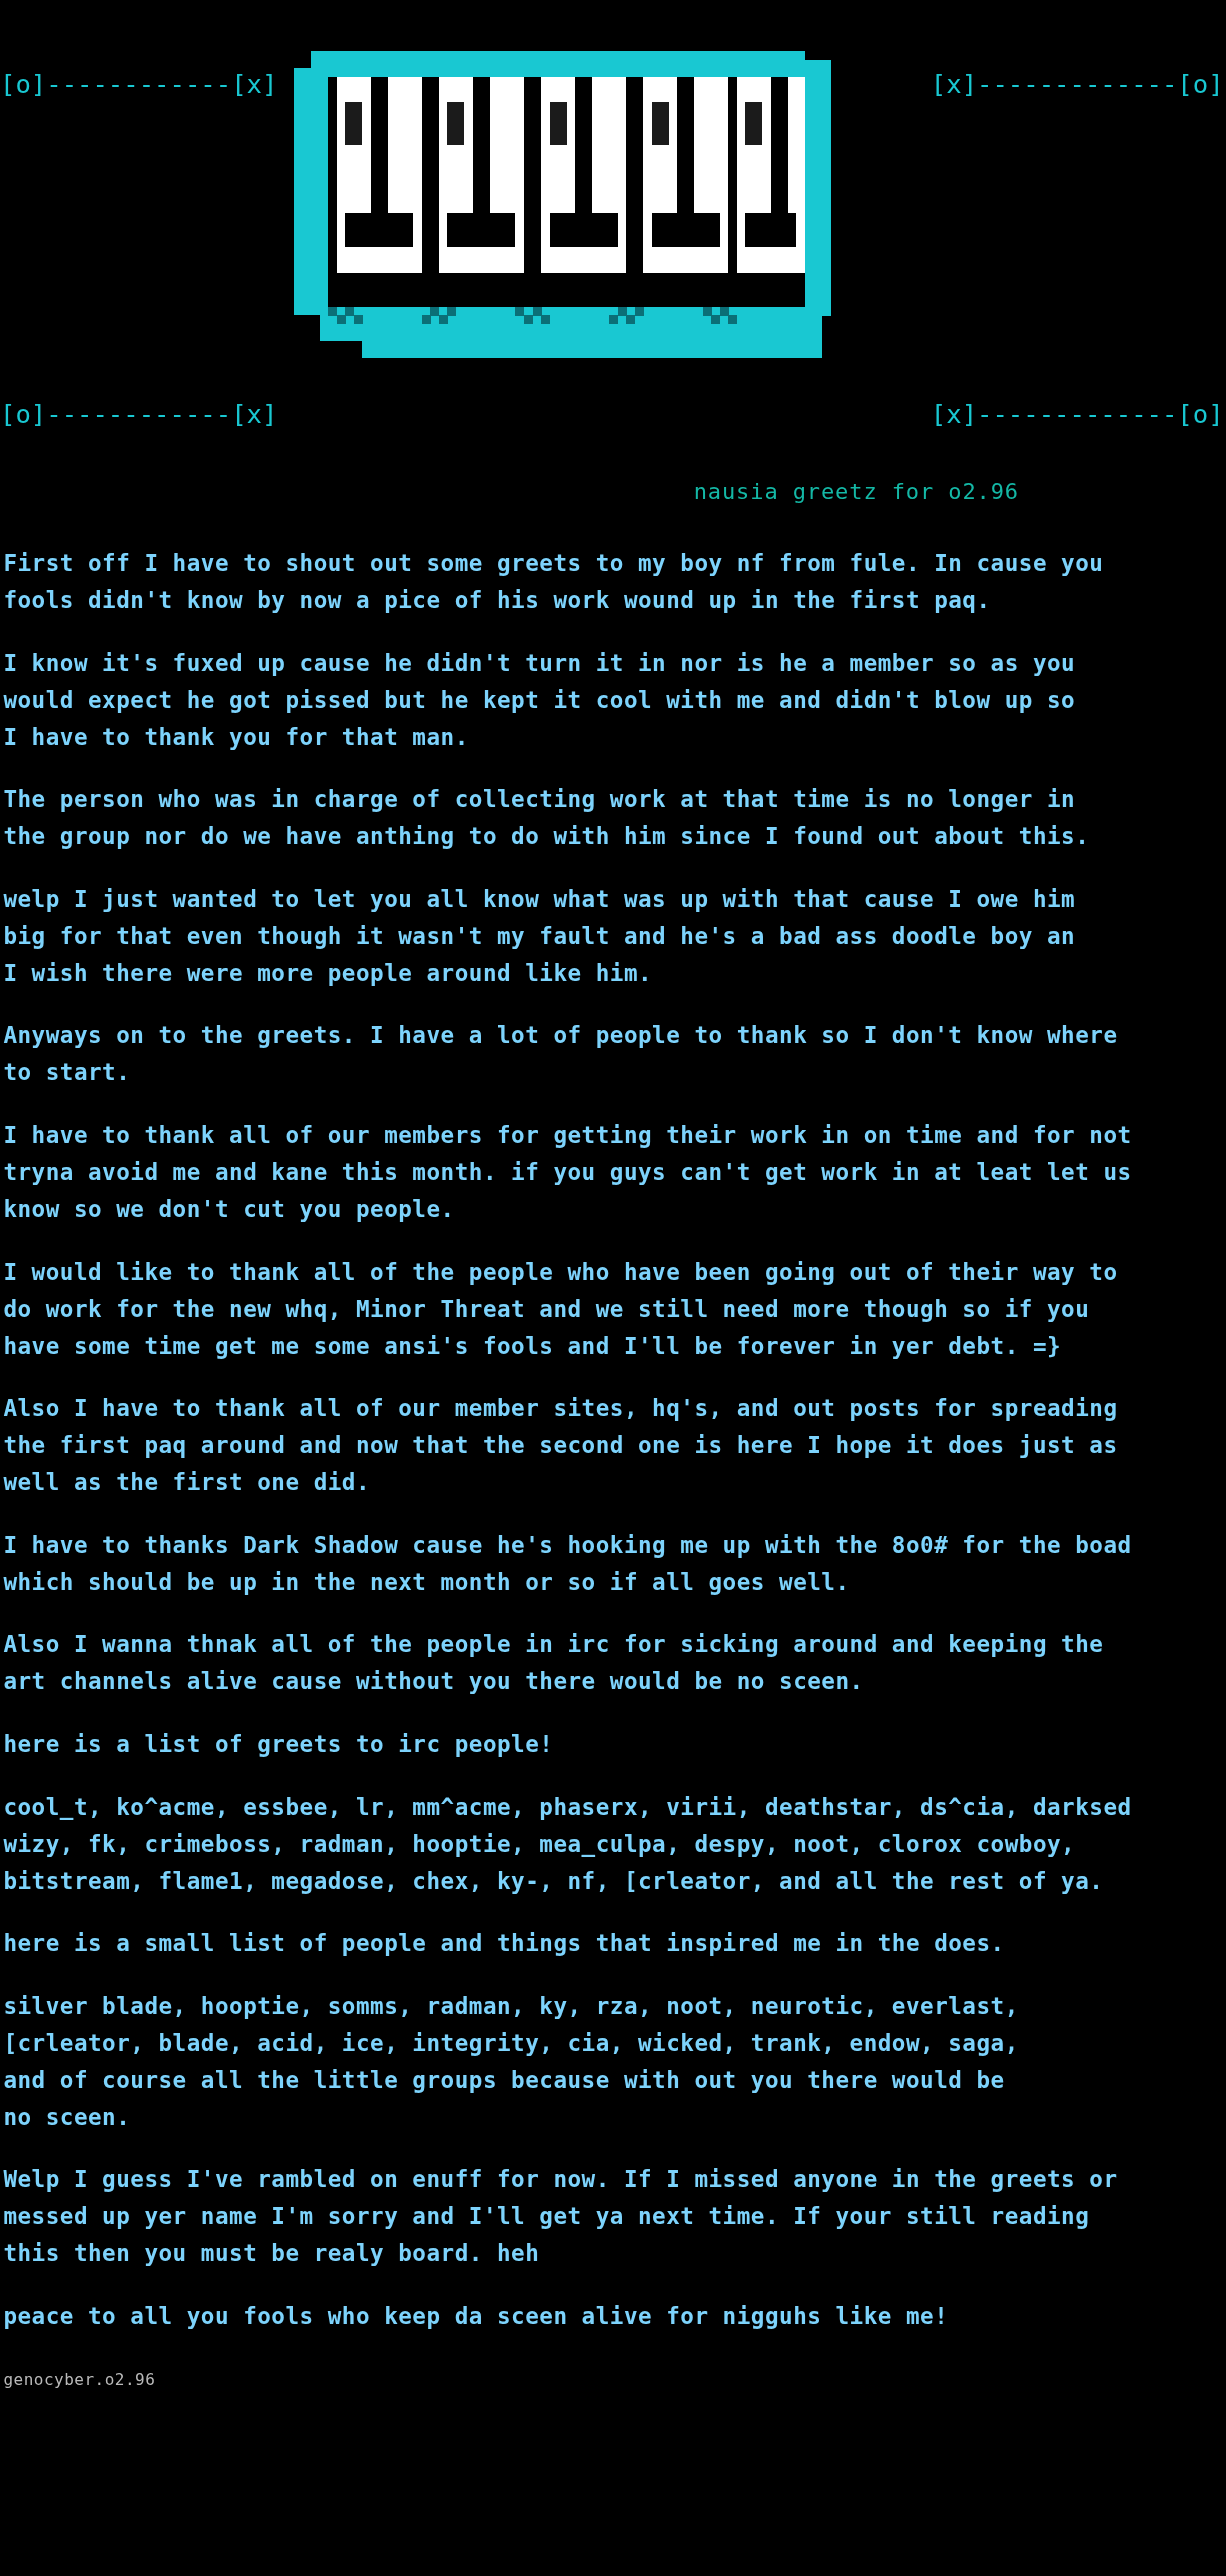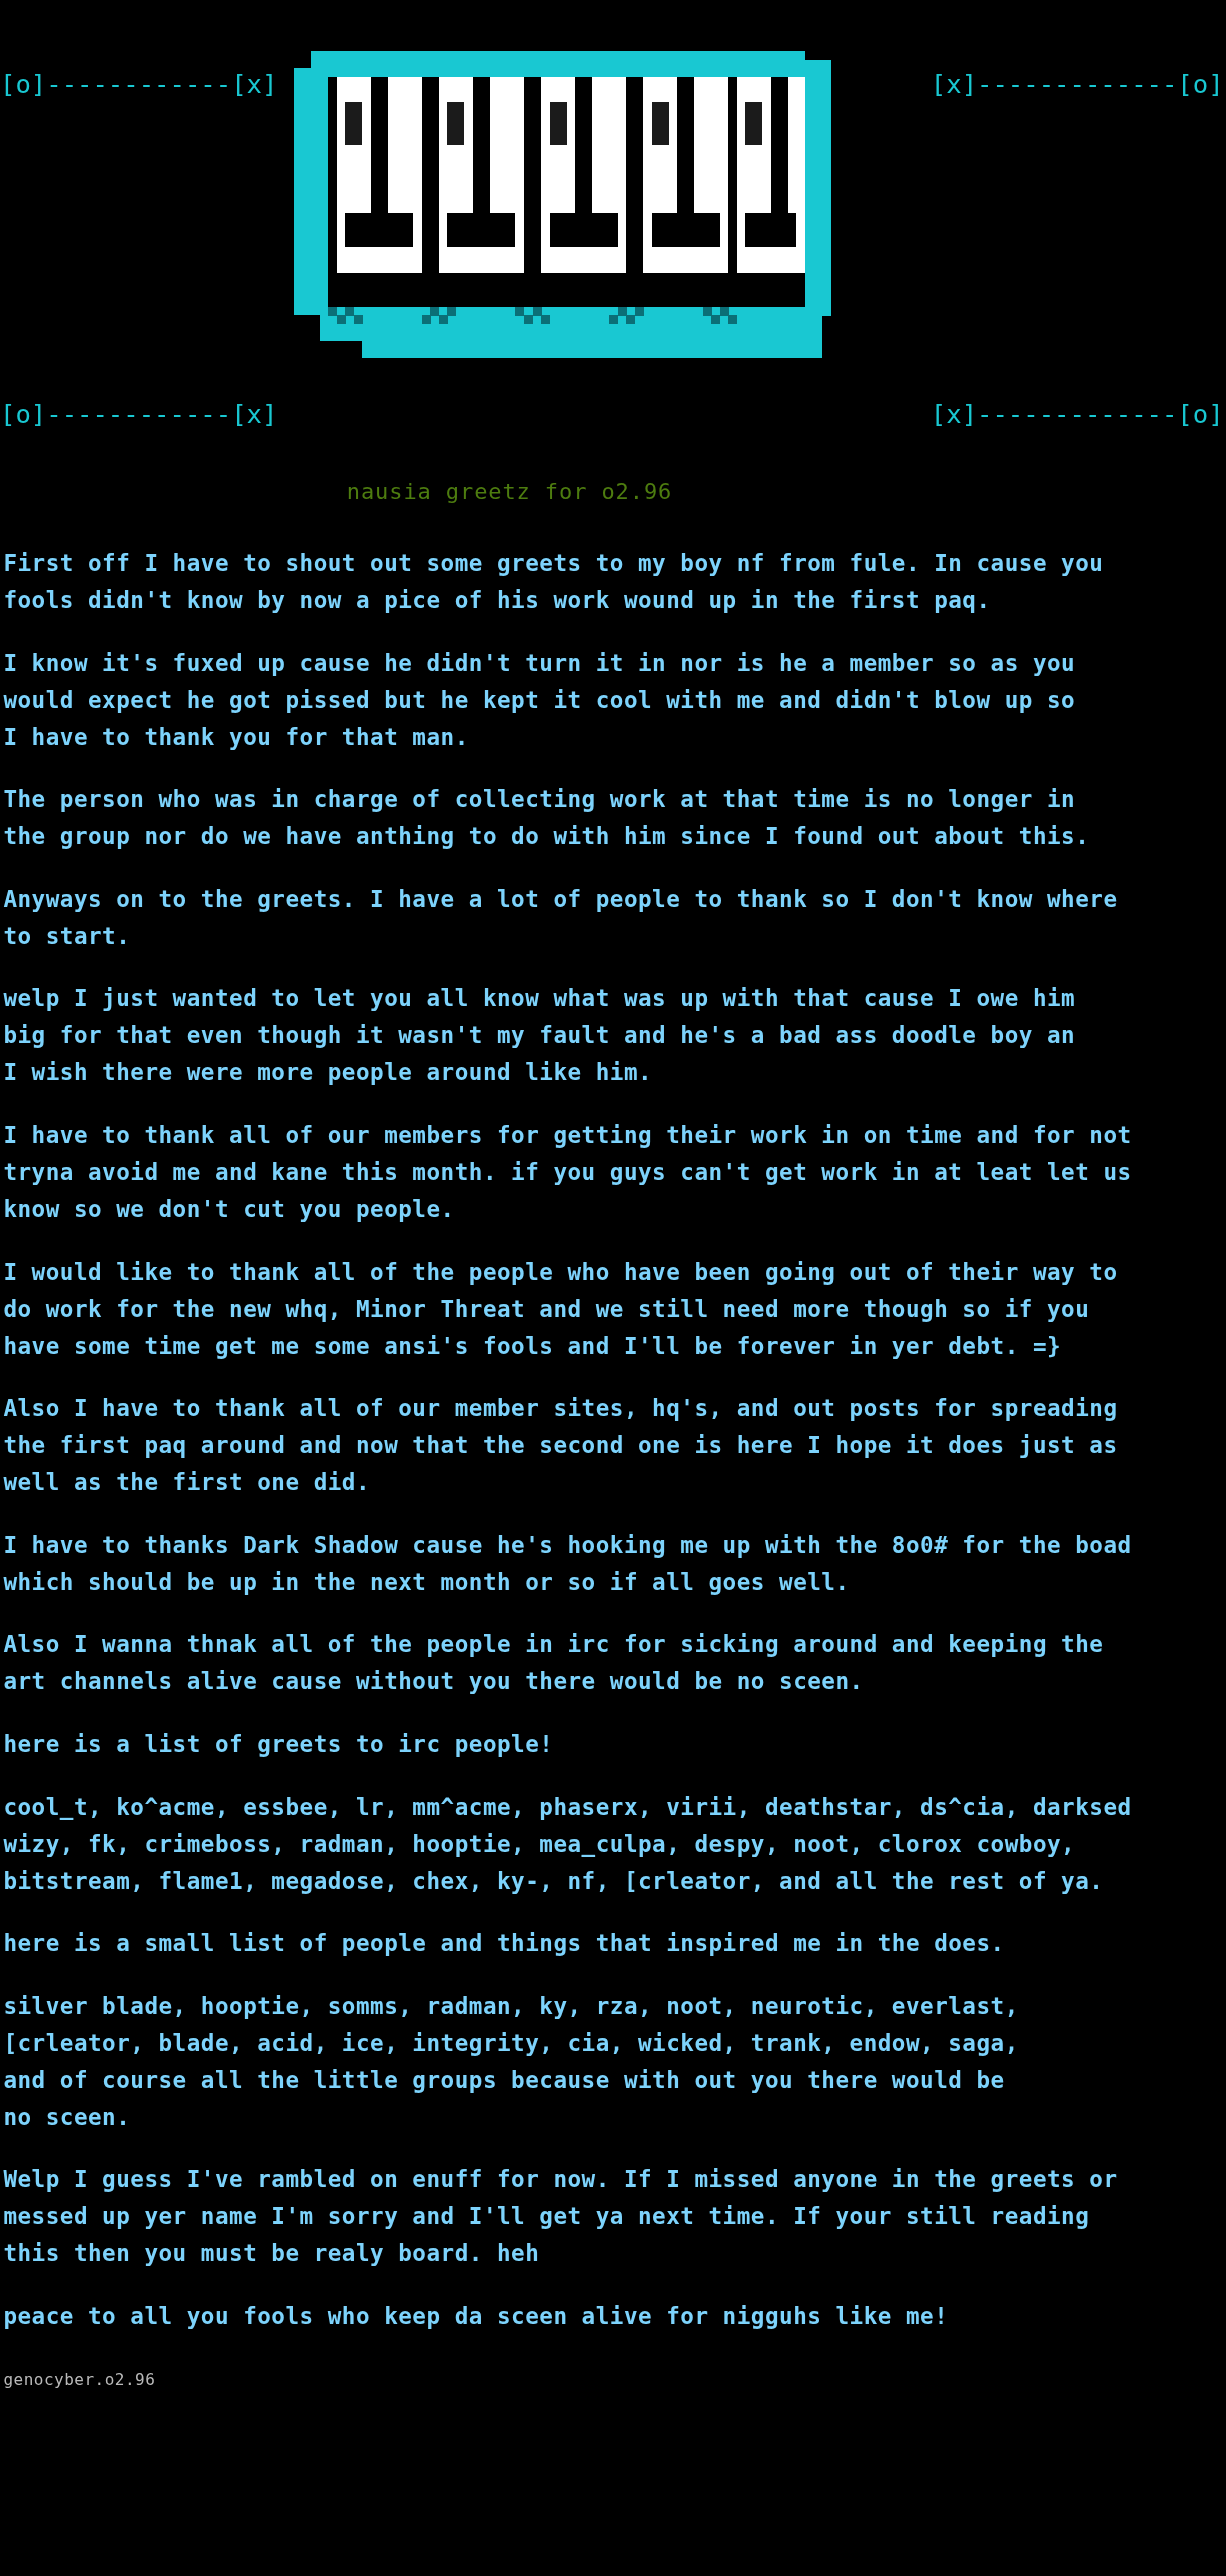--- a/index.html
+++ b/index.html
@@ -52,22 +52,22 @@
     width: 605px;
     height: 383px;
   }
   .px { position: absolute; }
 
   .caption {
     position: absolute;
     top: 479px;
     left: 0;
     width: 1019px;
-    text-align: center;
-    color: #4d7c0f;
+    text-align: right;
+    color: #14b8a6;
     font-size: 22px;
     letter-spacing: 0.9px;
   }
 
   
   .body-text {
     position: absolute;
     top: 545px;
     left: 0px;
     width: 1227px;
@@ -198,25 +198,25 @@
 
   <div class="body-text">
     <div id="paras">
         <div class="para">First off I have to shout out some greets to my boy nf from fule. In cause you
 fools didn't know by now a pice of his work wound up in the first paq.</div>
         <div class="para">I know it's fuxed up cause he didn't turn it in nor is he a member so as you
 would expect he got pissed but he kept it cool with me and didn't blow up so
 I have to thank you for that man.</div>
         <div class="para">The person who was in charge of collecting work at that time is no longer in
 the group nor do we have anthing to do with him since I found out about this.</div>
-        <div class="para">Anyways on to the greets. I have a lot of people to thank so I don't know where
-to start.</div>
         <div class="para">welp I just wanted to let you all know what was up with that cause I owe him
 big for that even though it wasn't my fault and he's a bad ass doodle boy an
 I wish there were more people around like him.</div>
+        <div class="para">Anyways on to the greets. I have a lot of people to thank so I don't know where
+to start.</div>
         <div class="para">I have to thank all of our members for getting their work in on time and for not
 tryna avoid me and kane this month. if you guys can't get work in at leat let us
 know so we don't cut you people.</div>
         <div class="para">I would like to thank all of the people who have been going out of their way to
 do work for the new whq, Minor Threat and we still need more though so if you
 have some time get me some ansi's fools and I'll be forever in yer debt. =}</div>
         <div class="para">Also I have to thank all of our member sites, hq's, and out posts for spreading
 the first paq around and now that the second one is here I hope it does just as
 well as the first one did.</div>
         <div class="para">I have to thanks Dark Shadow cause he's hooking me up with the 8o0# for the boad

